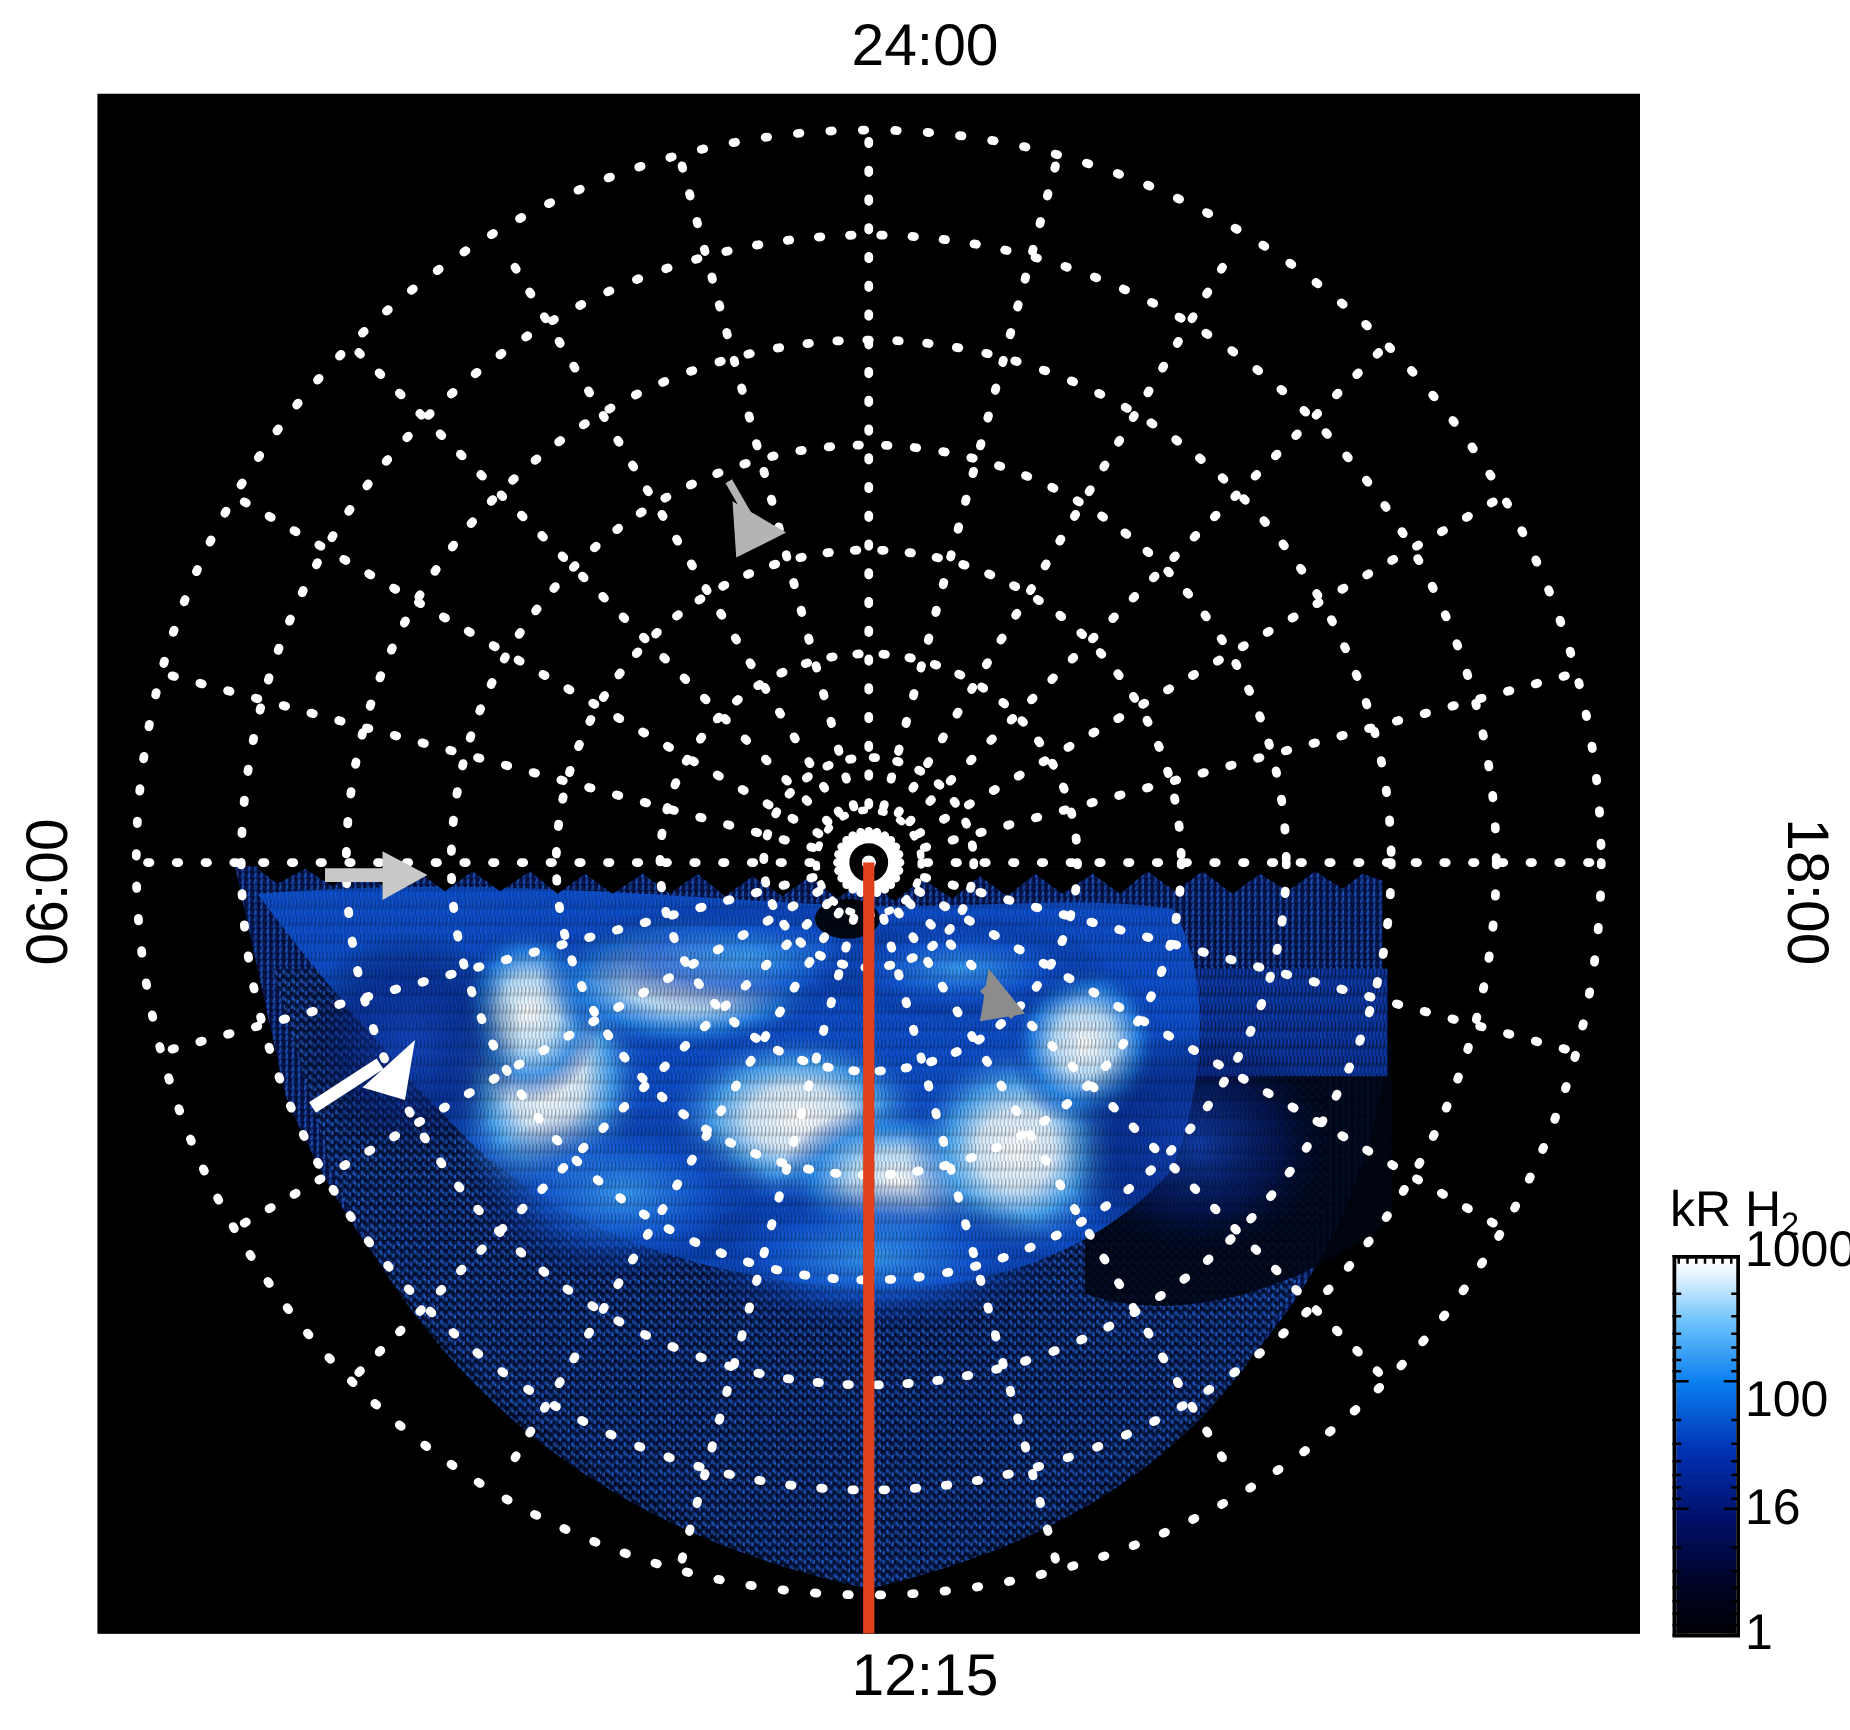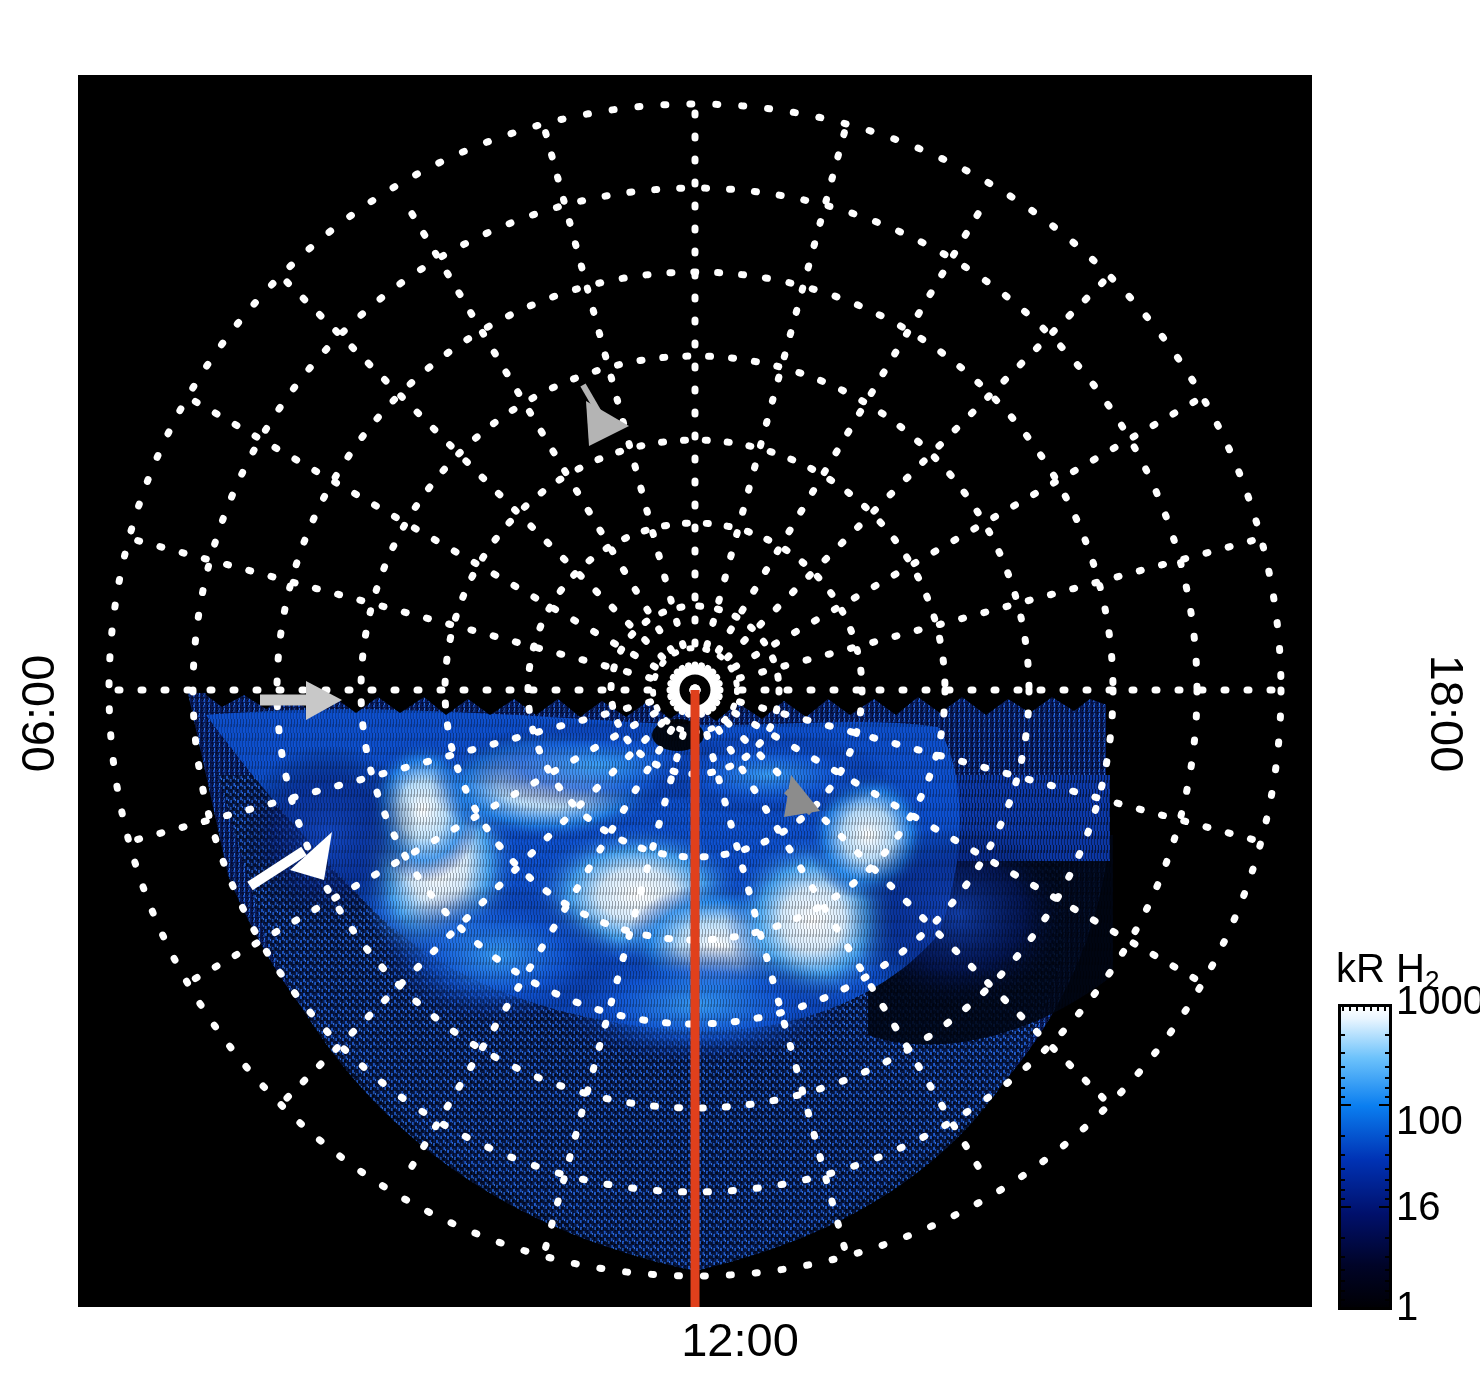--- a/index.html
+++ b/index.html
@@ -231,21 +231,22 @@
         <polygon points="212,795 254,757 246,805" fill="#ffffff"></polygon>
       </g>
 
       <g>
         <line x1="733" y1="738" x2="708" y2="716" stroke="#8c8c8c" stroke-width="6"></line>
         <polygon points="713,700 742,736 706,742" fill="#8c8c8c"></polygon>
       </g>
     </svg>
   </div>
 
-  <div class="clock-label" id="label-bottom">12:00</div>
+  <div class="clock-label" id="label-top">24:00</div>
+  <div class="clock-label" id="label-bottom">12:15</div>
   <div class="clock-label" id="label-left">06:00</div>
   <div class="clock-label" id="label-right">18:00</div>
 
   <div id="colorbar-group">
 
     <div id="cb-title"><span>kR H</span><sub>2</sub></div>
 
     <div id="cb-bar"></div>
 
     <div id="cb-ticks">

